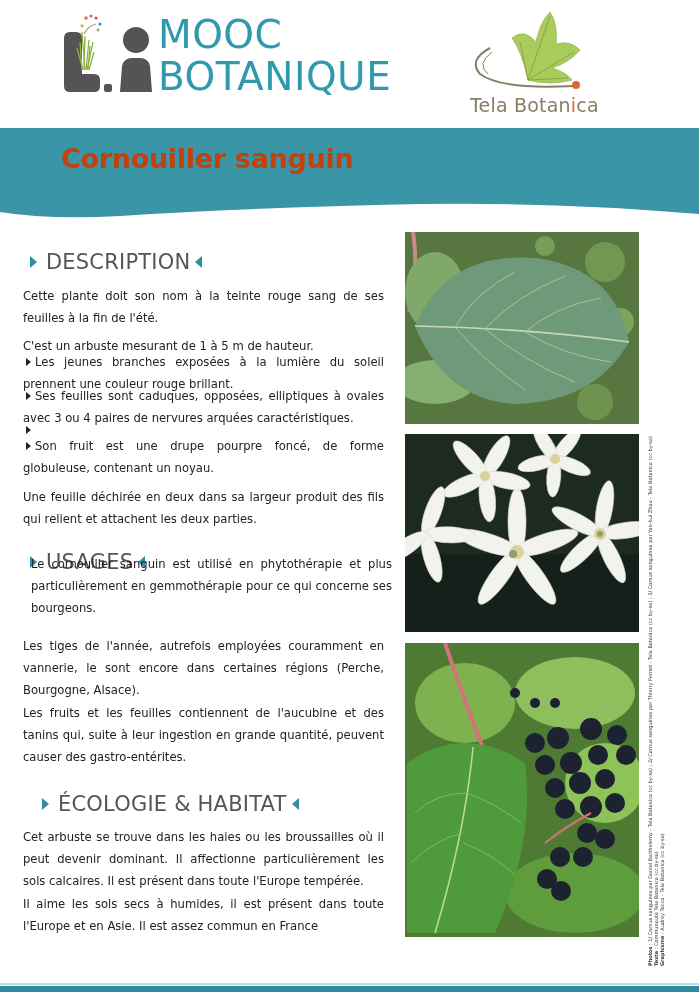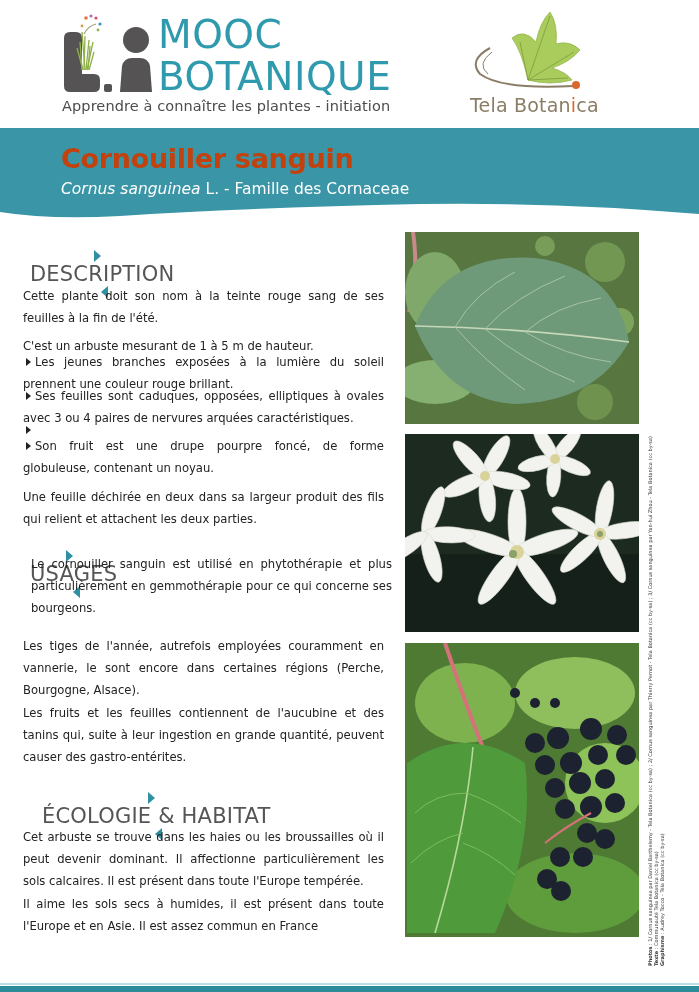--- a/index.html
+++ b/index.html
@@ -21,21 +21,21 @@
   
   .banner { position: absolute; left: 0; top: 128px; width: 699px; height: 92px; }
   .banner svg { position: absolute; left: 0; top: 0; }
   .banner-title { position: absolute; left: 61px; top: 15px; font-family: "DejaVu Sans", sans-serif; font-weight: bold;
     font-size: 27px; color: #c2410c; letter-spacing: -0.3px; }
   .banner-sub { position: absolute; left: 61px; top: 52px; font-size: 15.5px; color: #ffffff; white-space: nowrap; }
   .banner-sub em { font-style: italic; }
 
   
   .section-head { position: absolute; left: 30px; display: flex; align-items: center; font-size: 21px; color: #555555;
-    letter-spacing: 0.2px; white-space: nowrap; flex-direction: column; }
+    letter-spacing: 0.2px; white-space: nowrap; }
   .tri-r { display: inline-block; width: 0; height: 0; border-top: 6px solid transparent; border-bottom: 6px solid transparent;
     border-left: 7px solid #2f8fa3; margin-right: 9px; }
   .tri-l { display: inline-block; width: 0; height: 0; border-top: 6px solid transparent; border-bottom: 6px solid transparent;
     border-right: 7px solid #2f8fa3; margin-left: 5px; }
 
   .para { position: absolute; left: 23px; width: 361px; font-size: 11.6px; line-height: 22px; color: #222222; text-align: justify; }
   .para.nojust { text-align: left; }
   .bullet { display: inline-block; width: 0; height: 0; border-top: 4px solid transparent; border-bottom: 4px solid transparent;
     border-left: 5px solid #222; margin: 0 4px 0 3px; vertical-align: 0px; }
 
@@ -81,21 +81,20 @@
     <rect x="44" y="72" width="8" height="8" rx="2" fill="#555354"></rect>
 
     <circle cx="76" cy="28" r="13" fill="#555354"></circle>
 
     <path d="M60 80 L62 54 Q64 46 72 46 L80 46 Q88 46 90 54 L92 80 Z" fill="#555354"></path>
   </svg>
   <div class="mooc-title">
     <div>MOOC</div>
     <div>BOTANIQUE</div>
   </div>
-  <div class="mooc-sub">Apprendre à connaître les plantes - initiation</div>
 </div>
 
 <div class="logo-tela">
   <svg width="160" height="90" viewBox="0 0 160 90" style="position:absolute;left:0;top:0;">
 
     <path d="M28 40 Q6 52 18 66 Q40 82 112 78" stroke="#8a7d66" stroke-width="2" fill="none"></path>
     <path d="M30 44 Q14 56 26 66" stroke="#8a7d66" stroke-width="1" fill="none"></path>
     <circle cx="114" cy="77" r="4" fill="#d9692e"></circle>
 
     <path d="M66 72 Q60 44 50 30 Q62 20 74 34 Q78 14 88 4 Q96 16 94 36 Q108 32 118 42 Q108 54 90 60 Q104 64 110 72 Q88 78 66 72 Z" fill="#a9cc5c" stroke="#93b84c" stroke-width="0.8"></path>
@@ -104,21 +103,20 @@
   <div class="tela-text">
     <span>Tela Botan</span><span class="i-accent">i</span><span>ca</span>
   </div>
 </div>
 
 <div class="banner">
   <svg width="699" height="92" viewBox="0 0 699 92">
     <path d="M0 0 L699 0 L699 86 Q560 74 420 76 Q240 80 120 88 Q50 92 0 84 Z" fill="#3a95a6"></path>
   </svg>
   <div class="banner-title">Cornouiller sanguin</div>
-  <div class="banner-sub"><em>Cornus sanguinea</em><span> L. - Famille des Cornaceae</span></div>
 </div>
 
 <div class="section-head" style="top:250px;">
   <span class="tri-r"></span>
   <span>DESCRIPTION</span>
   <span class="tri-l"></span>
 </div>
 
 <div class="para" style="top:285px;">Cette plante doit son nom à la teinte rouge sang de ses feuilles à la fin de l'été.</div>
 <div class="para nojust" style="top:335px;">C'est un arbuste mesurant de 1 à 5 m de hauteur.</div>

